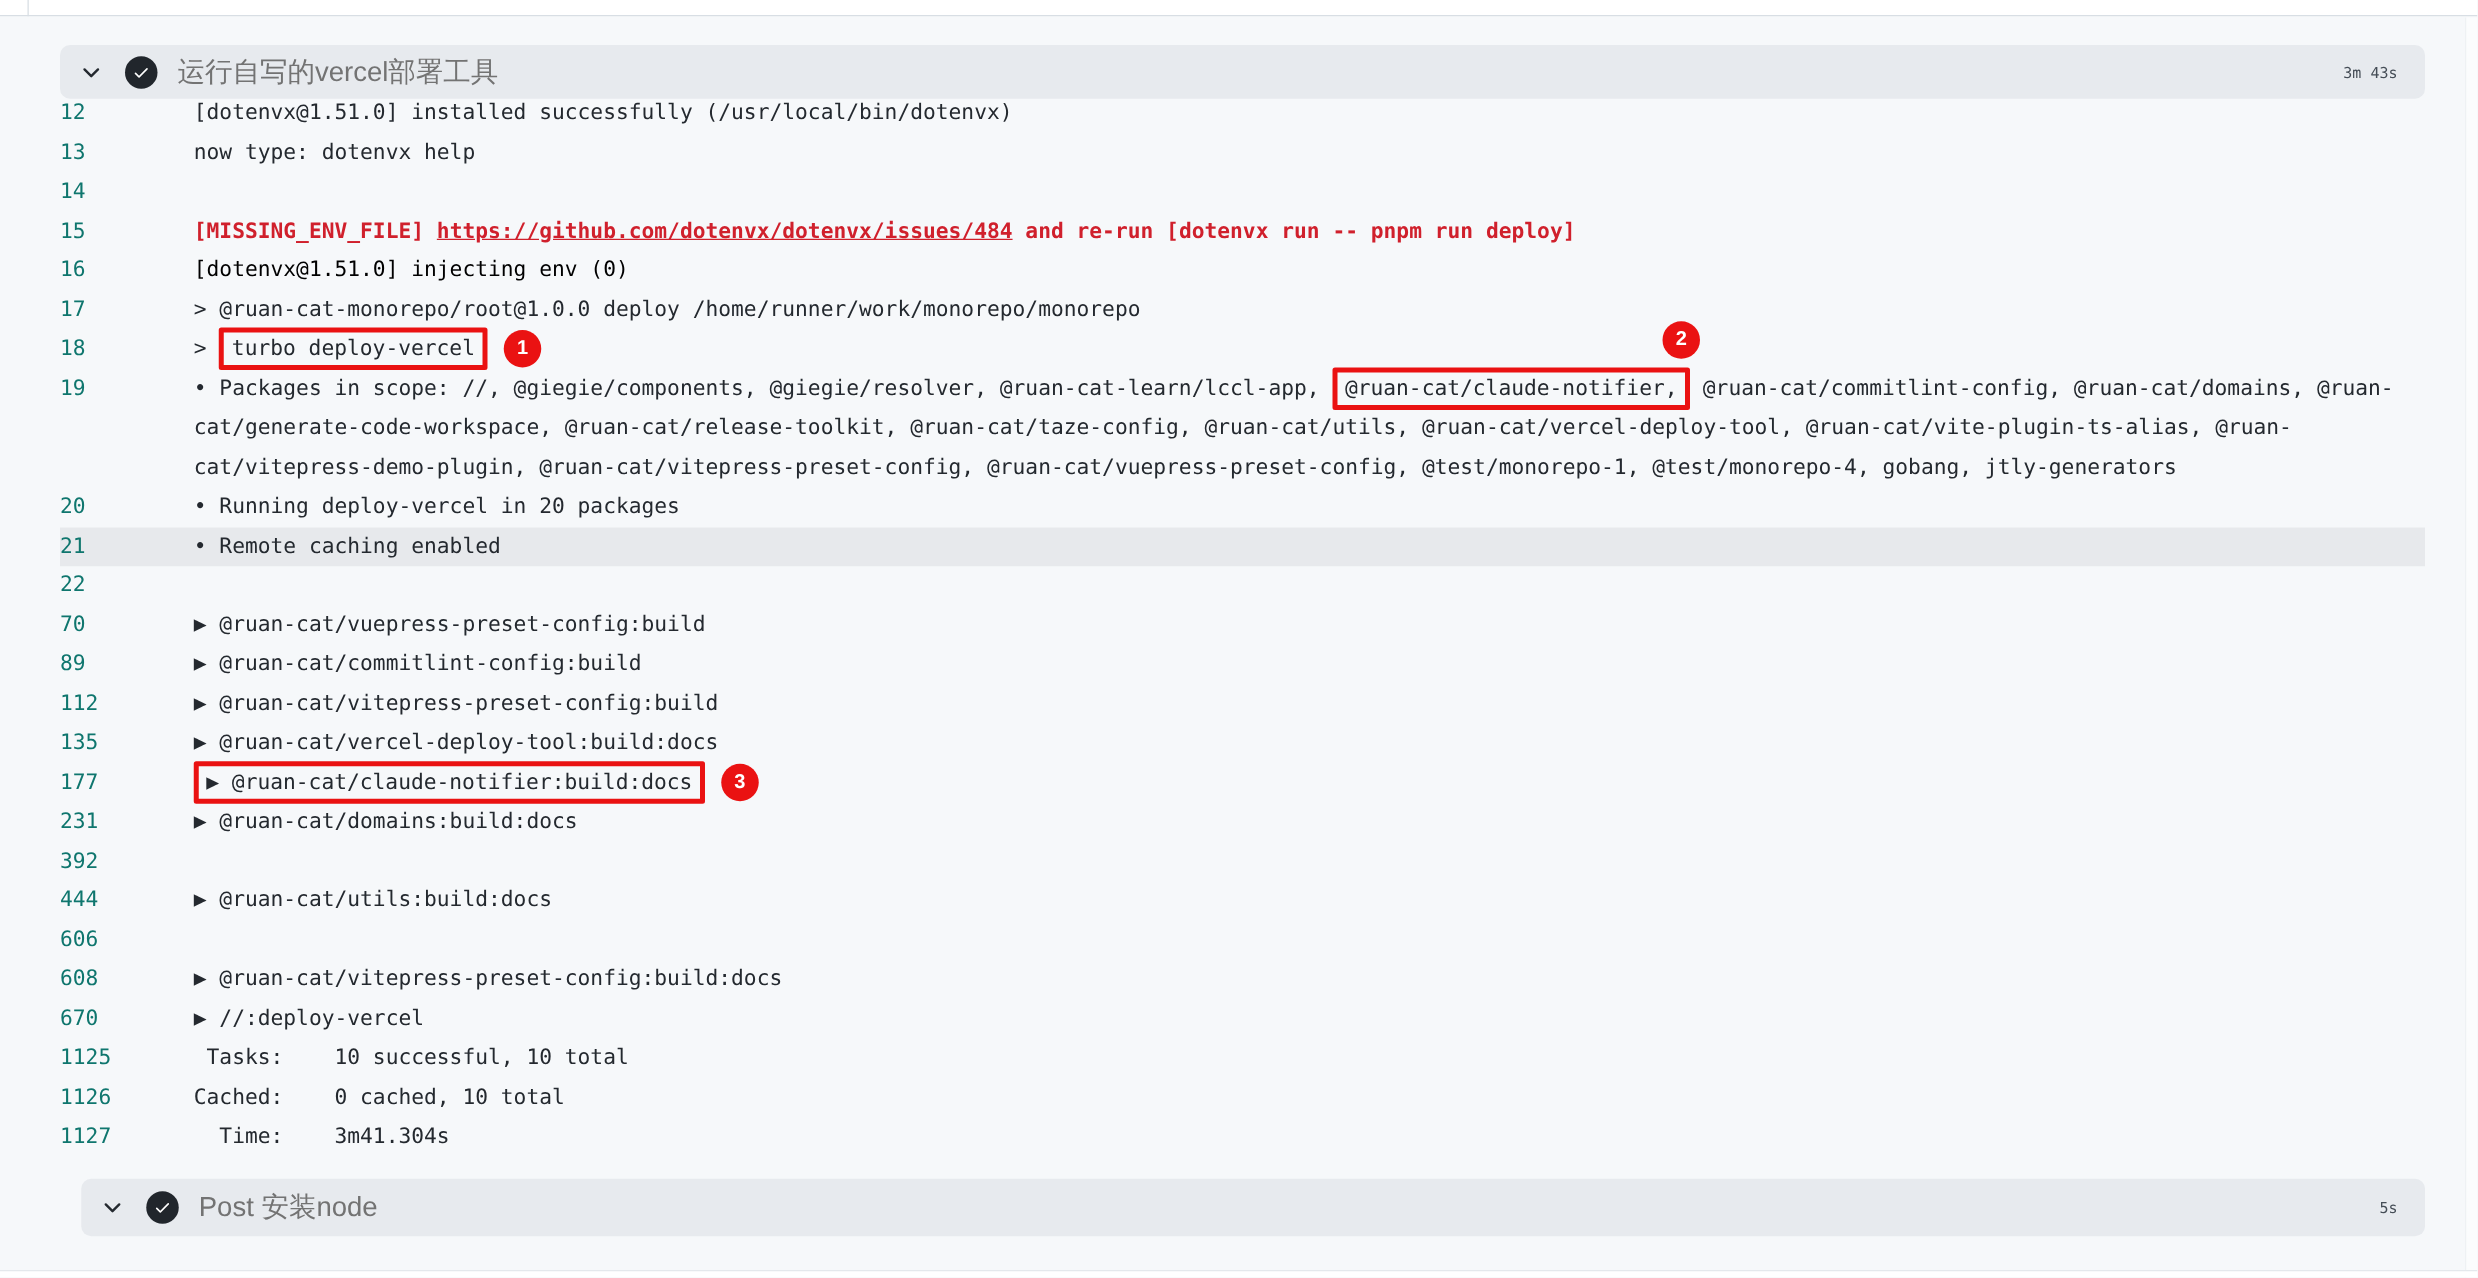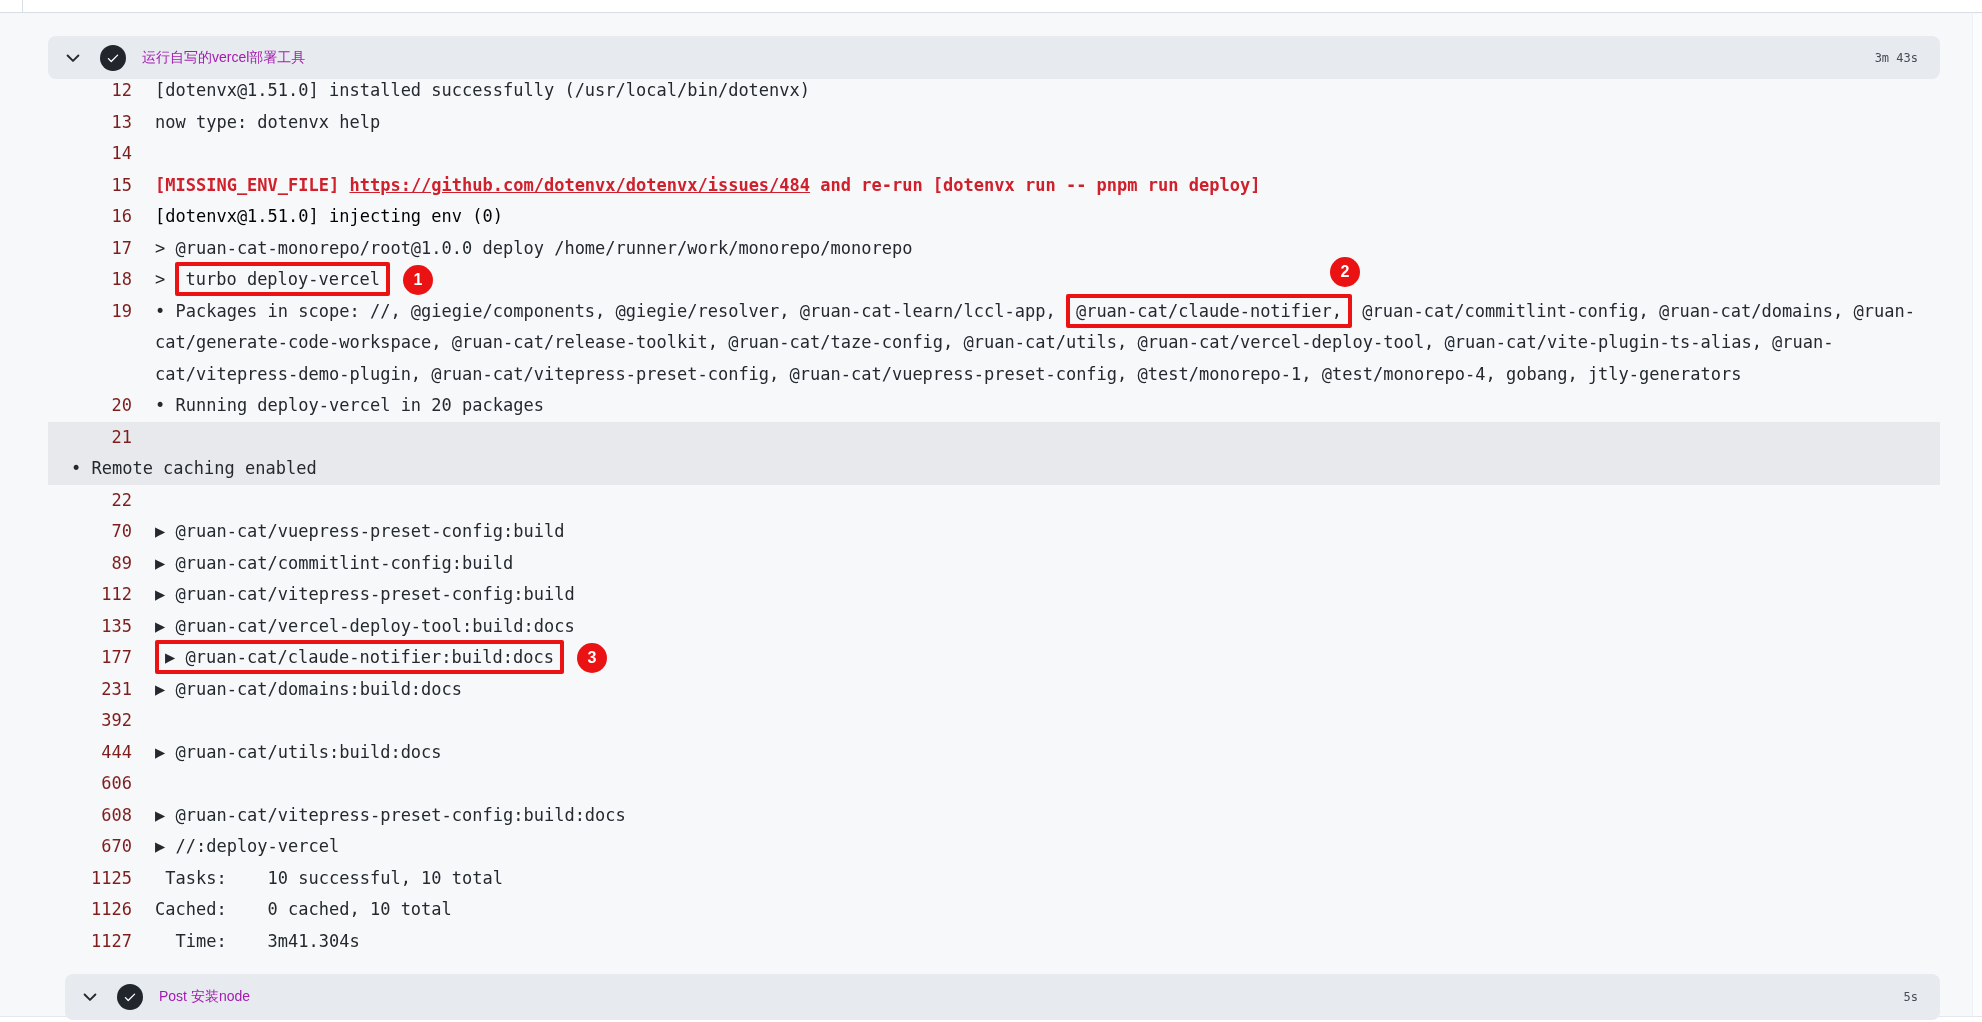--- a/index.html
+++ b/index.html
@@ -15,28 +15,28 @@
                   border-top:1px solid #e4e8ec; }
 
   .wrap { position:absolute; left:48px; top:36px; width:1892px; }
 
   .step-header { height:43px; background:#e7eaee; border-radius:8px; display:flex; align-items:center;
                  padding:0 22px 0 16px; position:relative; z-index:3; cursor:pointer; }
   .chev { width:18px; height:18px; flex:none; margin-right:18px; }
   .check-circle { width:26px; height:26px; border-radius:50%; background:#21262c; flex:none;
                   display:flex; align-items:center; justify-content:center; margin-right:16px; }
   .check-circle svg { width:14px; height:14px; display:block; }
-  .step-title { font-size:14px; color:#a21caf; flex:1 1 auto; }
+  .step-title { font-size:22px; color:#737373; flex:1 1 auto; }
   .step-duration { font-family:"DejaVu Sans Mono", monospace; font-size:12px; color:#454d56; flex:none; }
 
   .log { position:relative; z-index:1; margin-top:-4px;
          font-family:"DejaVu Sans Mono", monospace; font-size:17px; line-height:31.5px; color:#24292f; }
   .log-row { display:flex; }
-  .log-row.highlight { background:#e7e9ec;flex-direction:column; }
-  .num { width:84px; flex:none; text-align:right; color:#7f1d1d; user-select:none; }
+  .log-row.highlight { background:#e7e9ec; }
+  .num { width:84px; flex:none; color:#0f766e; user-select:none; }
   .line { padding-left:23px; white-space:pre; position:relative; }
 
   .error { color:#d0202c; font-weight:bold; }
   a.error-link { color:#d0202c; font-weight:bold; text-decoration:underline; }
   .warn { color:#000000; }
 
   .red-box { position:relative; display:inline; border:4px solid #ea1212; border-radius:2px;
              padding:3px 6px; }
   .badge { display:inline-block; width:30px; height:30px; border-radius:50%; background:#ea1212;
            color:#ffffff; font-family:"Liberation Sans", sans-serif; font-weight:bold; font-size:16px;

